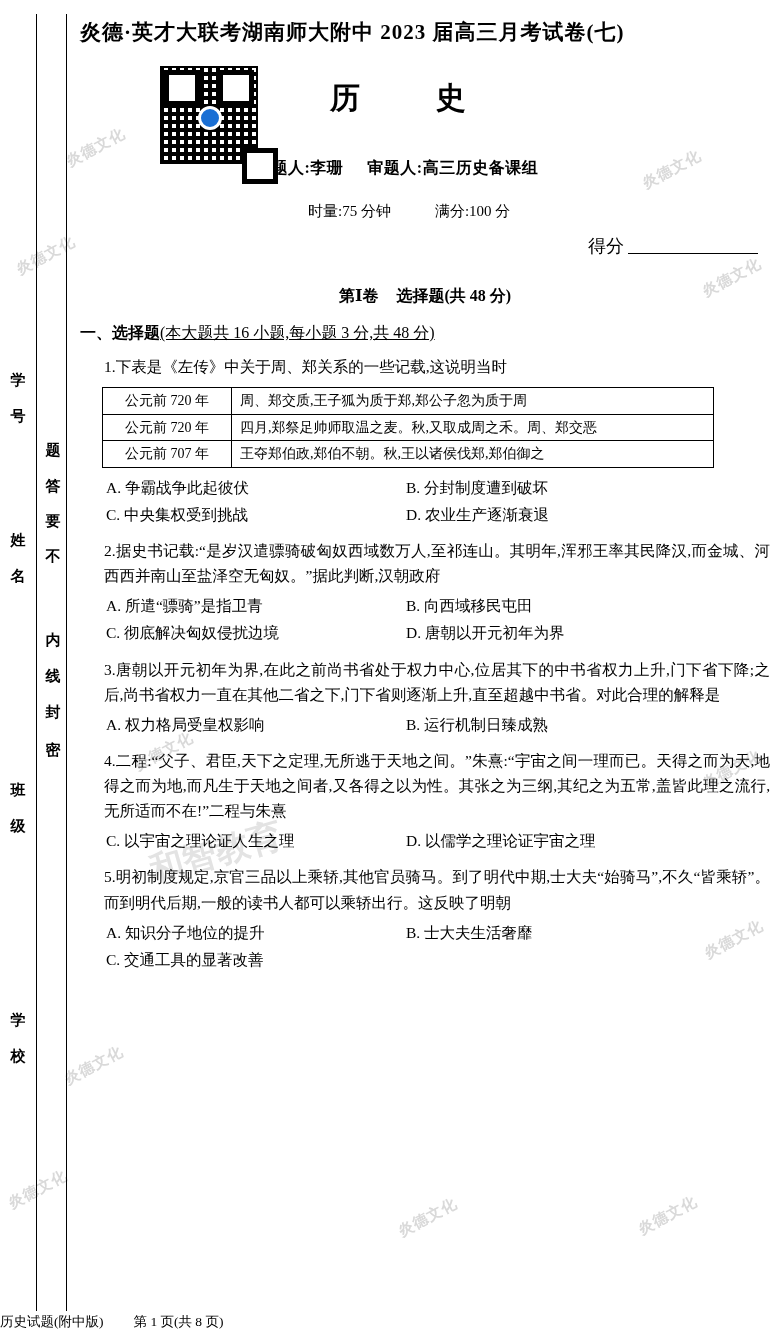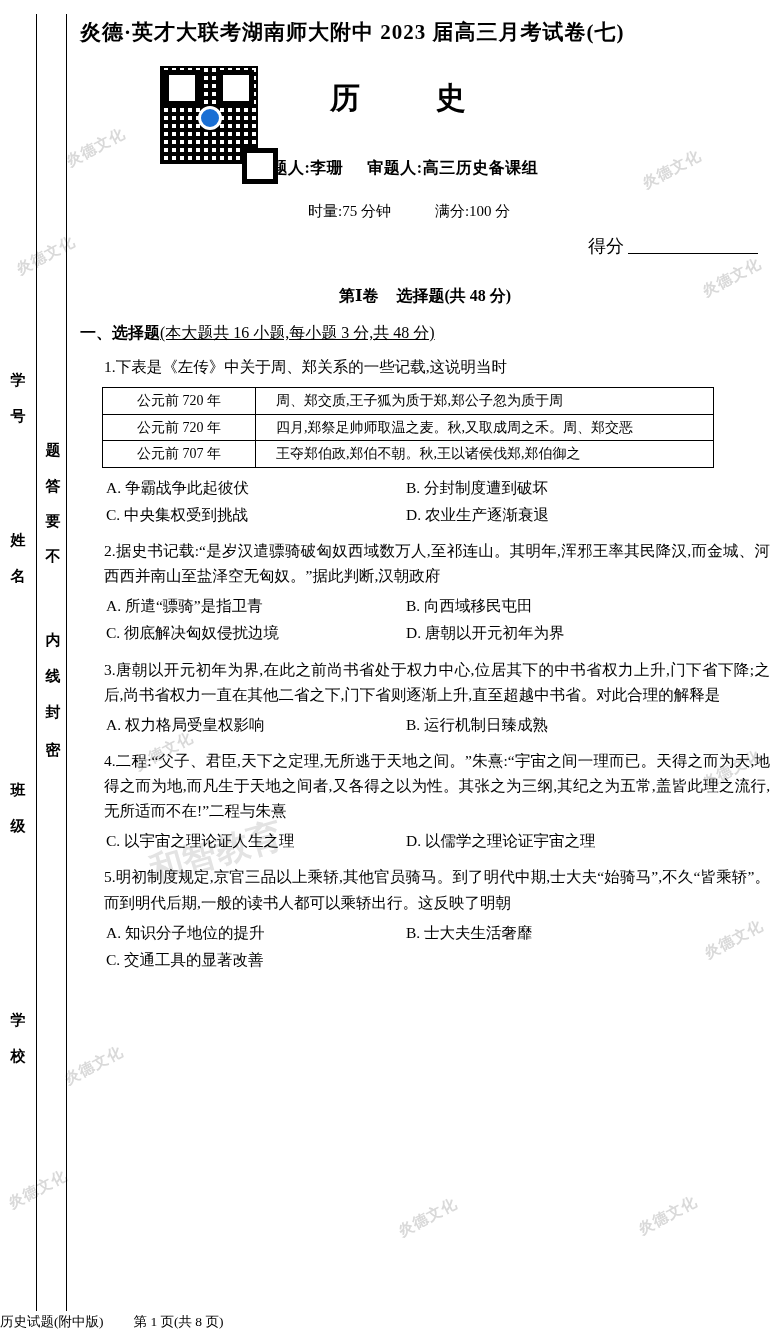--- a/index.html
+++ b/index.html
@@ -135,21 +135,21 @@
   .q-body{display:inline;}
 
   table.src{
     border-collapse:collapse;
     margin:8px 0 6px 22px;
     font-size:14px;
     width:612px;
   }
   table.src td{
     border:1px solid #000;
-    padding:3px 20px;
+    padding:3px 8px;
     line-height:1.4;
   }
   table.src td.c1{width:112px;text-align:center;white-space:nowrap;}
 
   .opts{
     margin-top:4px;
     padding-left:26px;
     font-size:15.5px;
     line-height:1.75;
   }

